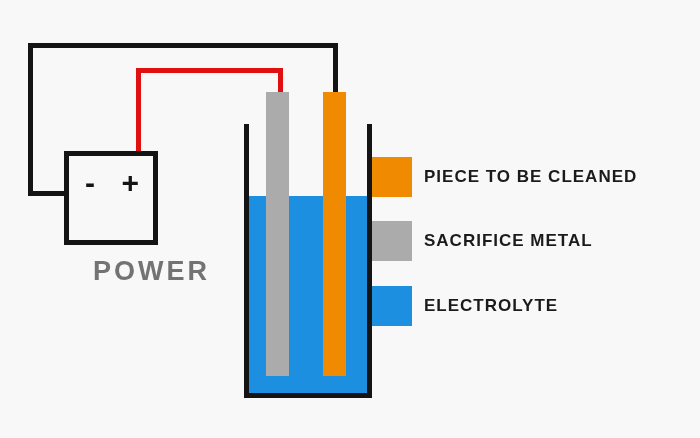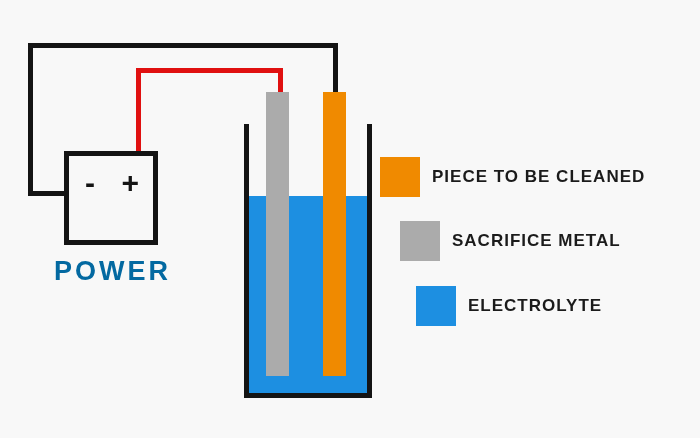--- a/index.html
+++ b/index.html
@@ -25,22 +25,22 @@
   }
   .terminal{
     position:absolute;top:12px;
     font-size:30px;font-weight:bold;color:#141414;
     line-height:1;
   }
   .terminal.minus{left:16px;}
   .terminal.plus{right:14px;}
   .power-label{
     left:15px;top:256px;width:195px;
-    text-align:center;
-    font-size:27px;font-weight:bold;color:#0369a1;
+    text-align:right;
+    font-size:27px;font-weight:bold;color:#737373;
     letter-spacing:3px;line-height:1.15;
   }
 
   
   .wire{z-index:2;}
   .wire.black{background:#141414;}
   .wire.red{background:#e01010;}
 
   
   .beaker{
@@ -53,30 +53,30 @@
     left:249px;top:196px;width:118px;height:197px;
     z-index:1;
   }
   .electrode{
     z-index:5;
   }
   .electrode.sacrifice{left:266px;top:92px;width:23px;height:284px;}
   .electrode.piece{left:323px;top:92px;width:23px;height:284px;}
 
   
-  .legend-row{display:flex;align-items:center;position:absolute;left:380px;height:40px;}
+  .legend-row{display:flex;align-items:center;position:absolute;left:372px;height:40px;}
   .legend-row .swatch{width:40px;height:40px;flex:0 0 40px;}
   .legend-row .lab{
     margin-left:12px;
     font-size:17px;font-weight:bold;color:#1b1b1b;
     letter-spacing:1px;white-space:nowrap;
   }
   .legend-row.r1{top:157px;}
-  .legend-row.r2{top:221px;padding-left:20px;}
-  .legend-row.r3{top:286px;padding-left:36px;}
+  .legend-row.r2{top:221px;}
+  .legend-row.r3{top:286px;}
 </style>
 </head>
 <body>
 
 <div class="stage">
 
   <div class="abs wire black" style="left: 28px; top: 191px; width: 40px; height: 5px; background-color: rgb(20, 20, 20);"></div>
   <div class="abs wire black" style="left: 28px; top: 43px; width: 5px; height: 153px; background-color: rgb(20, 20, 20);"></div>
   <div class="abs wire black" style="left: 28px; top: 43px; width: 310px; height: 5px; background-color: rgb(20, 20, 20);"></div>
   <div class="abs wire black" style="left: 333px; top: 43px; width: 5px; height: 55px; background-color: rgb(20, 20, 20);"></div>

